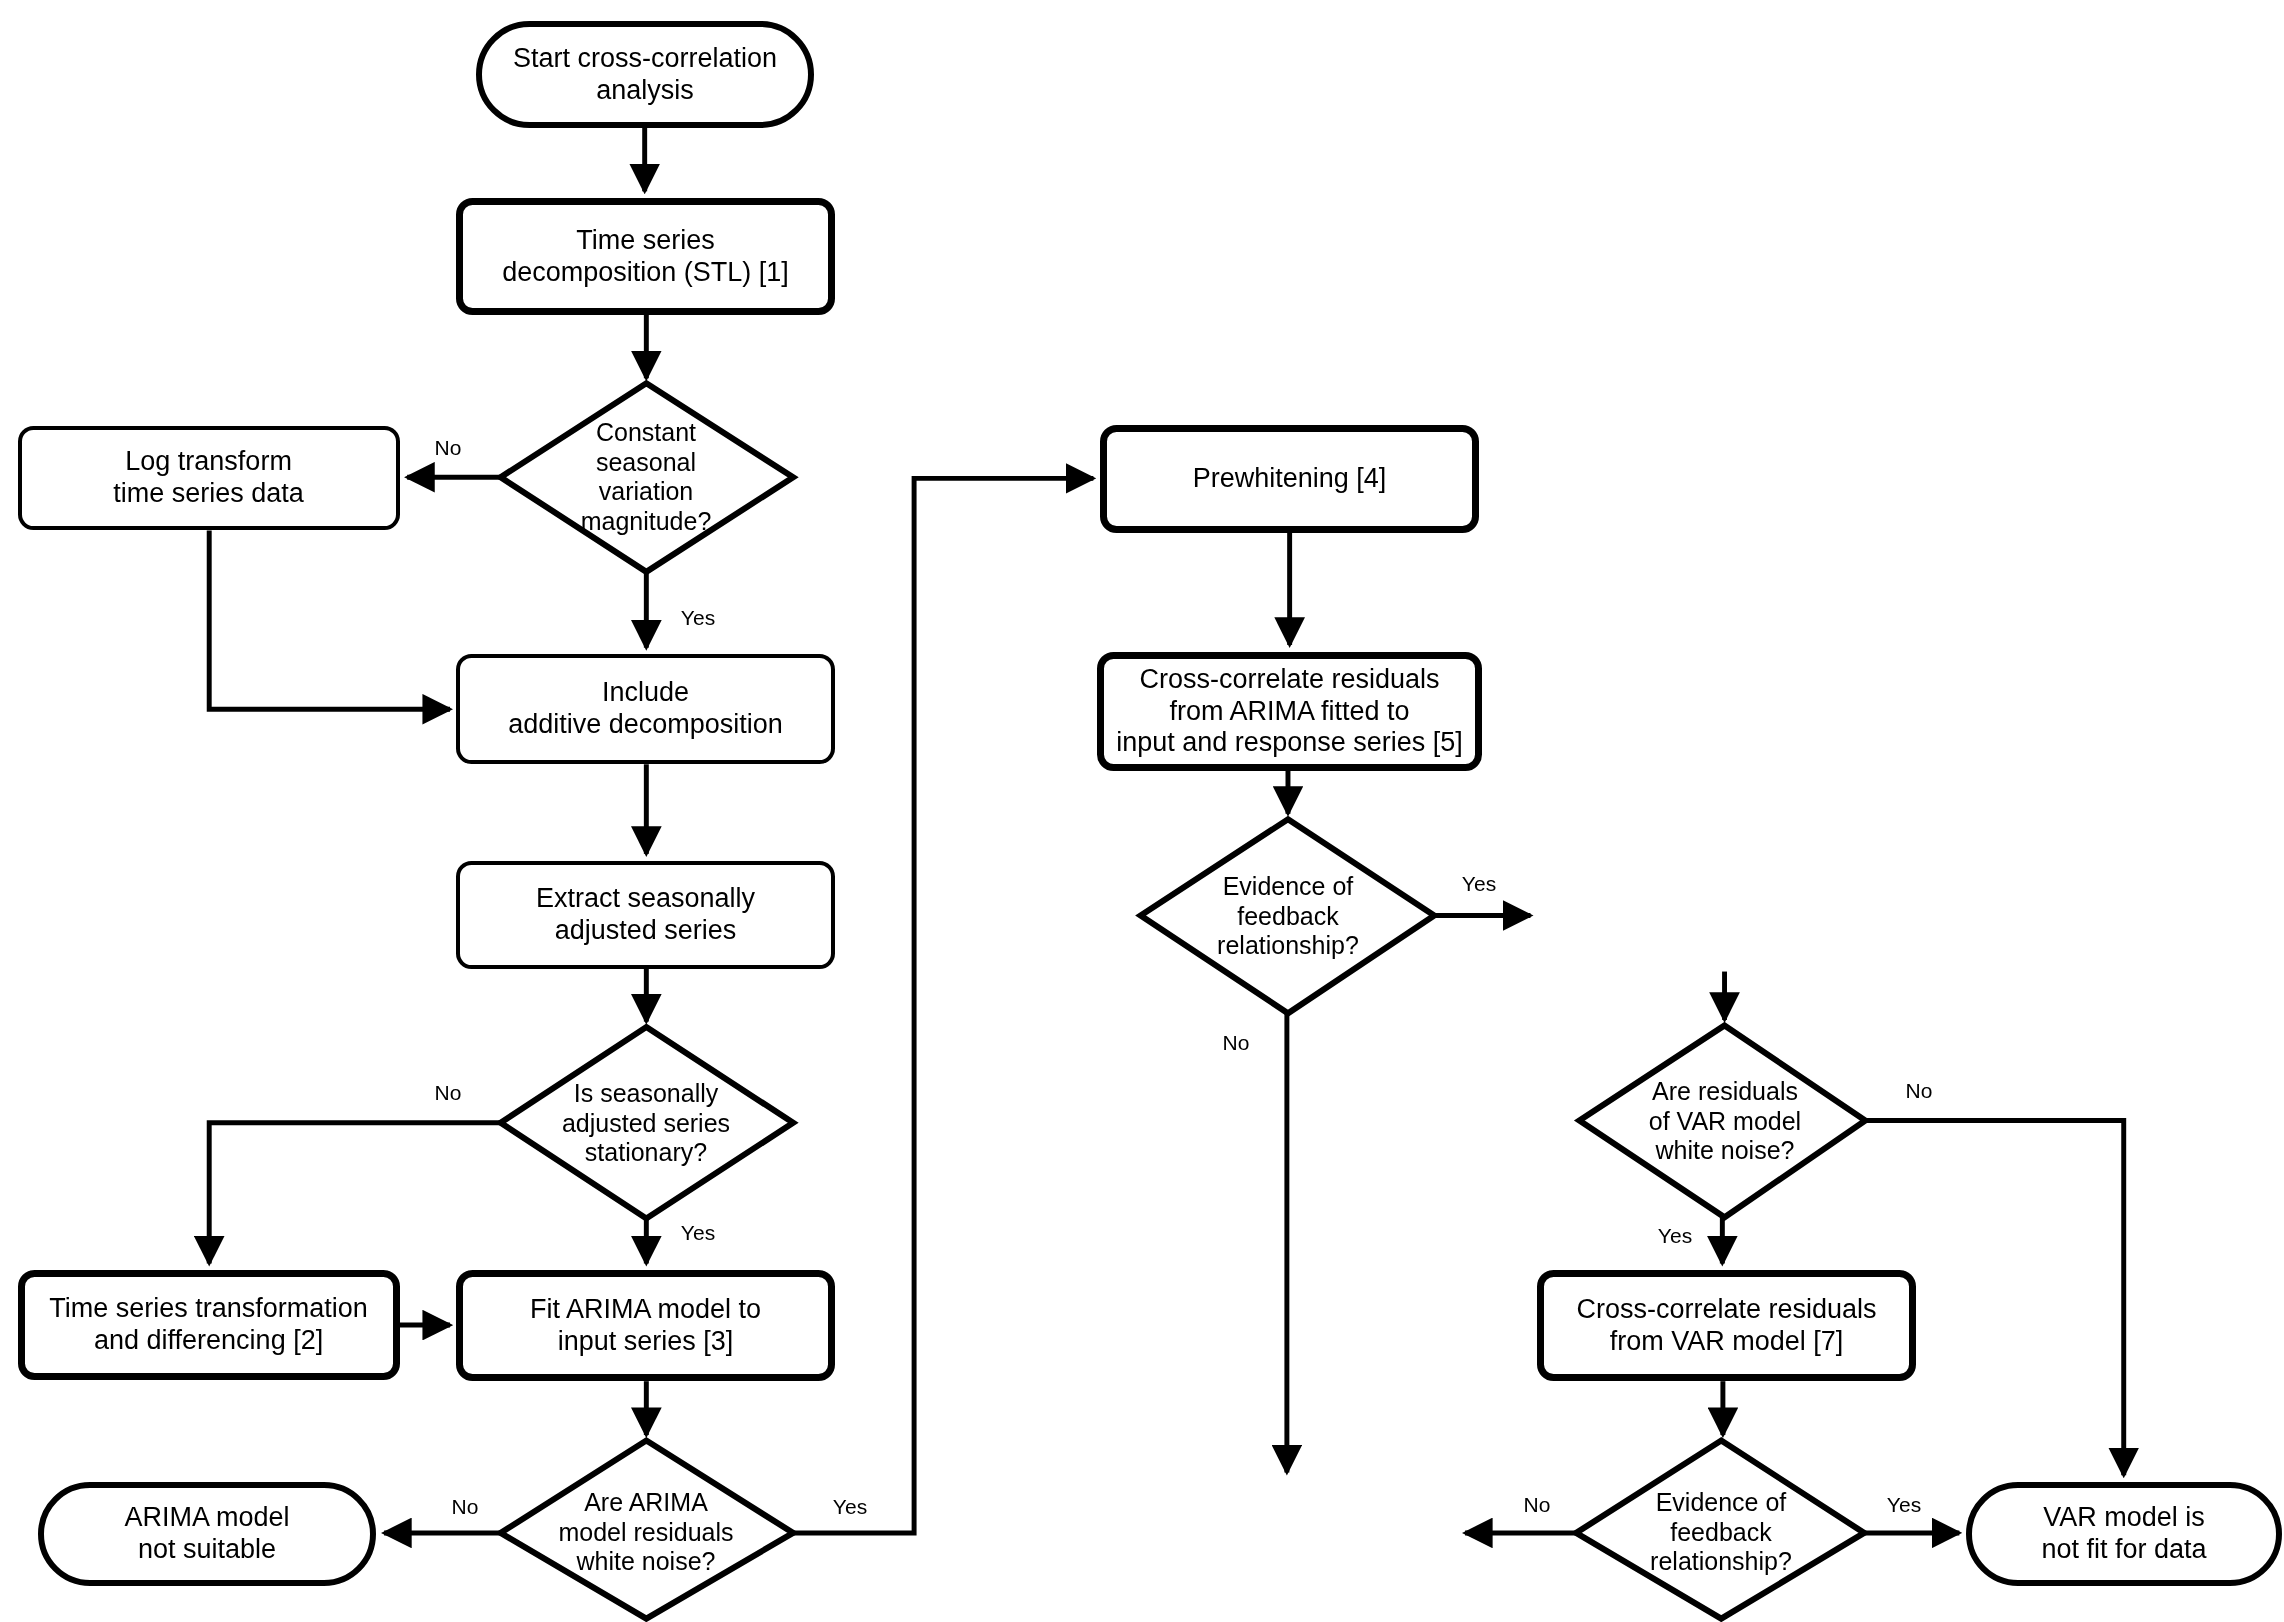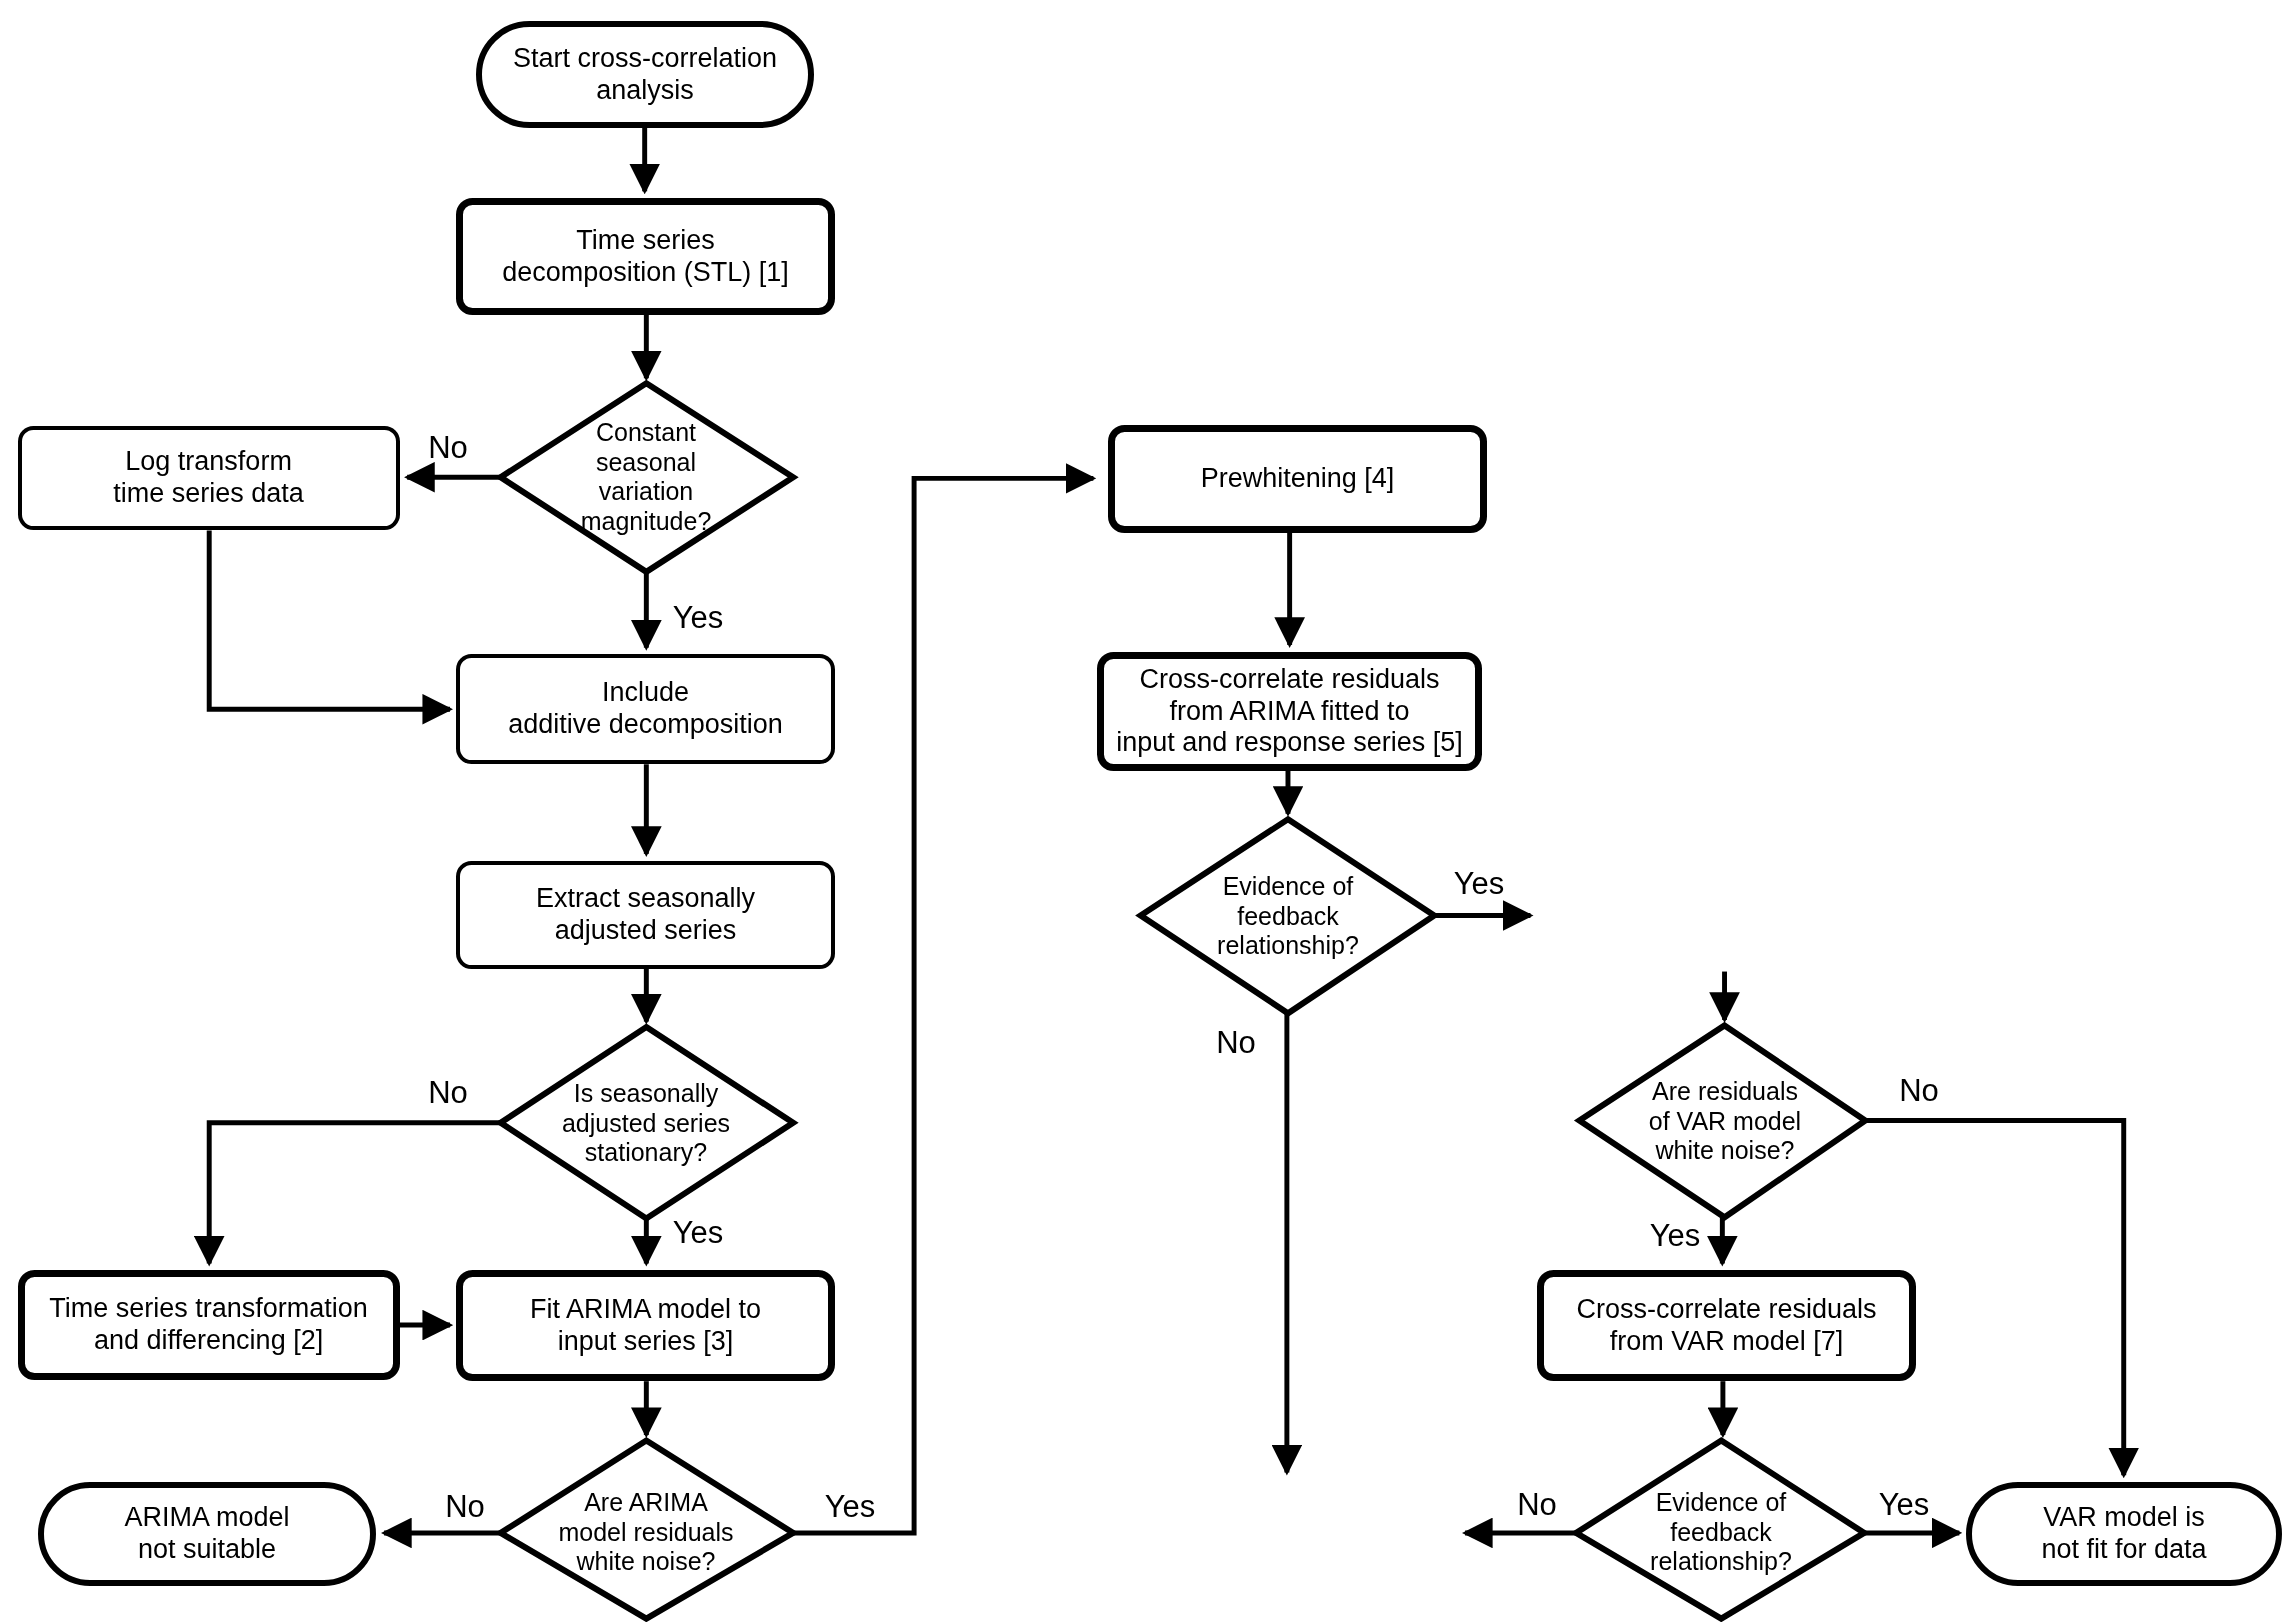--- a/index.html
+++ b/index.html
@@ -43,21 +43,21 @@
     transform: translate(-50%, -50%);
     text-align: center;
     white-space: pre-line;
     font-size: 25px;
     line-height: 1.18;
     width: 253px;
   }
   .edge-label {
     position: absolute;
     transform: translate(-50%, -50%);
-    font-size: 31px;
+    font-size: 21px;
     line-height: 1;
   }
 </style>
 </head>
 <body>
 
 <div class="canvas">
 
   <svg class="wires" viewBox="0 0 4153 2950" xmlns="http://www.w3.org/2000/svg">
     <defs>
@@ -140,21 +140,21 @@
 
   <div class="node process-ref" style="left:17.6px; top:1270px; width:382px; height:110px;">Time series transformation
 and differencing [2]</div>
 
   <div class="node process-ref" style="left:456px; top:1270px; width:379px; height:111px;">Fit ARIMA model to
 input series [3]</div>
 
   <div class="node terminal" style="left:38px; top:1482px; width:338px; height:104px;">ARIMA model
 not suitable</div>
 
-  <div class="node process-ref" style="left:1100px; top:425px; width:379px; height:108px;margin-left:8px;">Prewhitening [4]</div>
+  <div class="node process-ref" style="left:1100px; top:425px; width:379px; height:108px;">Prewhitening [4]</div>
 
   <div class="node process-ref" style="left:1097px; top:652px; width:385px; height:119px;">Cross-correlate residuals
 from ARIMA fitted to
 input and response series [5]</div>
 
 
   <div class="node process-ref" style="left:1537px; top:1270px; width:379px; height:111px;">Cross-correlate residuals
 from VAR model [7]</div>
 
 

